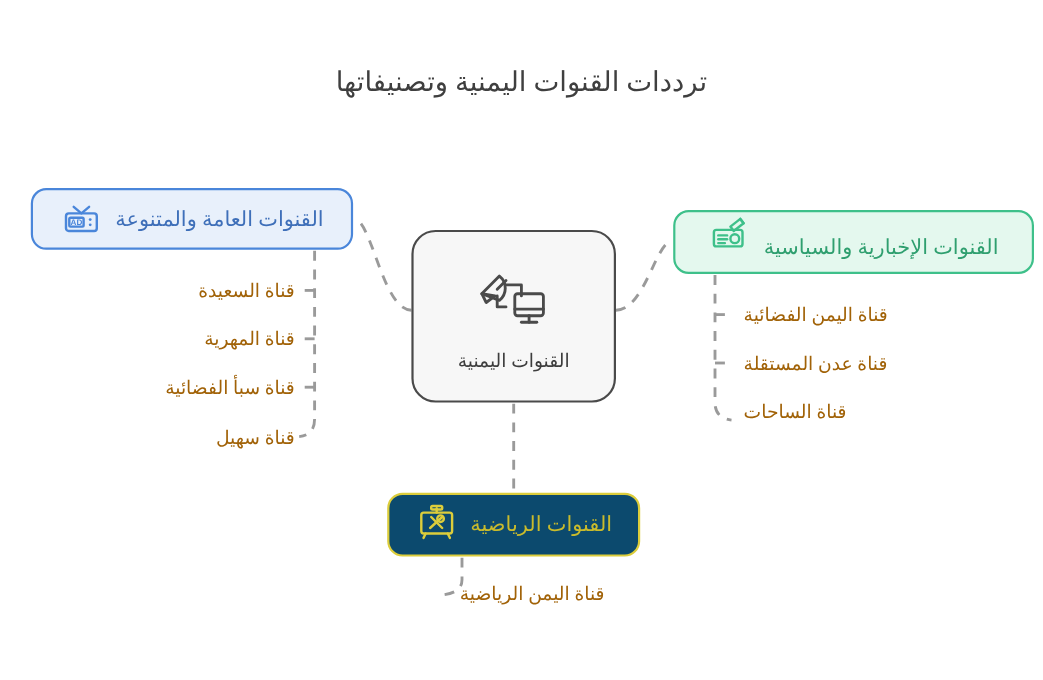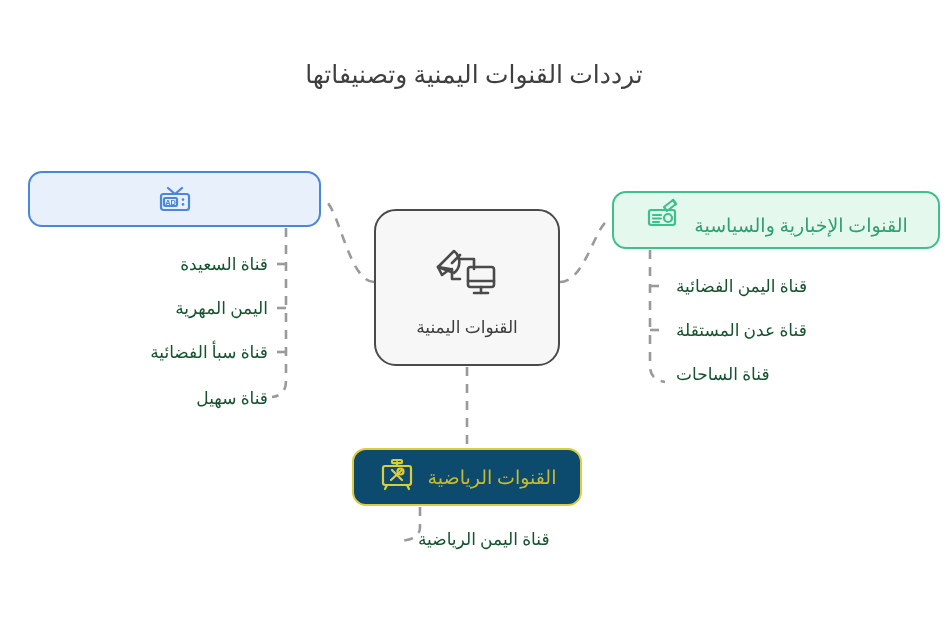--- a/index.html
+++ b/index.html
@@ -118,21 +118,21 @@
     border-color: #dccd3b;
     background: #0c4a6e;
     justify-content: center;
   }
   #node-sports .label { color: #c9bb2c; }
 
   
   .leaf {
     position: absolute;
     font-size: 17px;
-    color: #14532d;
+    color: #a16207;
     direction: rtl;
     white-space: nowrap;
     line-height: 1;
   }
 
   
   .leaf.grp-left  { right: 680px; text-align: left; }
   
   .leaf.grp-right { left: 676px;  text-align: right; }
   
@@ -191,20 +191,21 @@
     <span class="ico">
       <svg width="38" height="38" viewBox="0 0 38 38" fill="none" xmlns="http://www.w3.org/2000/svg" stroke="#4a86da" stroke-width="2.2" stroke-linecap="round" stroke-linejoin="round">
         <path d="M12 10 L19 16 L26 10"></path>
         <rect x="5" y="16" width="28" height="16" rx="2.5"></rect>
         <rect x="8" y="20" width="13" height="8" rx="1.2"></rect>
         <text x="14.5" y="26.8" font-family="Liberation Sans, sans-serif" font-size="7.4" font-weight="700" fill="#4a86da" stroke="none" text-anchor="middle">AD</text>
         <circle cx="27" cy="21.6" r="1.3" fill="#4a86da" stroke="none"></circle>
         <circle cx="27" cy="26.4" r="1.3" fill="#4a86da" stroke="none"></circle>
       </svg>
     </span>
+    <span class="label">القنوات العامة والمتنوعة</span>
   </div>
 
   <div class="node" id="node-news">
     <span class="ico">
       <svg width="38" height="38" viewBox="0 0 38 38" fill="none" xmlns="http://www.w3.org/2000/svg" stroke="#3ec08a" stroke-width="2.2" stroke-linecap="round" stroke-linejoin="round">
 
         <path d="M20 14 L29 7 L32 11 L23 18 Z"></path>
         <path d="M29 7 L32 11"></path>
 
         <rect x="5" y="17" width="26" height="15" rx="2.2"></rect>
@@ -228,21 +229,21 @@
 
         <path d="M13 24 L24 14"></path>
         <path d="M14 14 L24 24"></path>
         <circle cx="22.5" cy="15.5" r="3"></circle>
       </svg>
     </span>
     <span class="label">القنوات الرياضية</span>
   </div>
 
   <div class="leaf grp-left" style="top:256px;">قناة السعيدة</div>
-  <div class="leaf grp-left" style="top:300px;">اليمن المهرية</div>
+  <div class="leaf grp-left" style="top:300px;">قناة المهرية</div>
   <div class="leaf grp-left" style="top:344px;">قناة سبأ الفضائية</div>
   <div class="leaf grp-left" style="top:390px;">قناة سهيل</div>
 
   <div class="leaf grp-right" style="top:278px;">قناة اليمن الفضائية</div>
   <div class="leaf grp-right" style="top:322px;">قناة عدن المستقلة</div>
   <div class="leaf grp-right" style="top:366px;">قناة الساحات</div>
 
   <div class="leaf grp-bottom" style="top:531px;">قناة اليمن الرياضية</div>
 
 </div>

